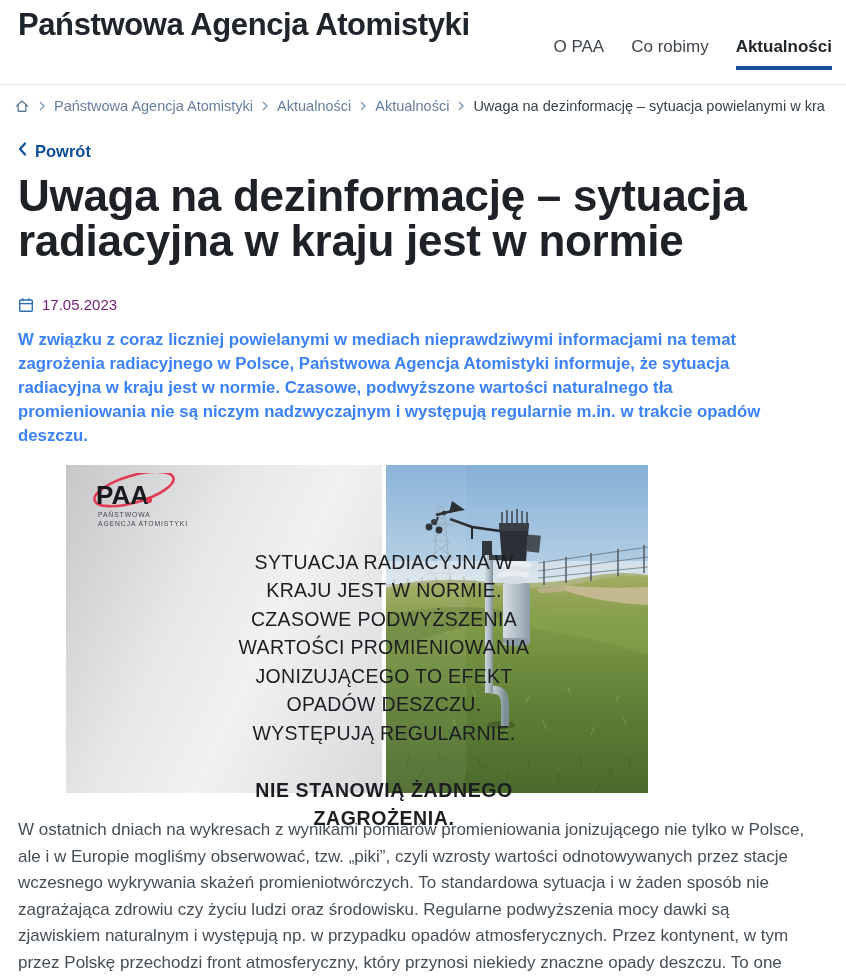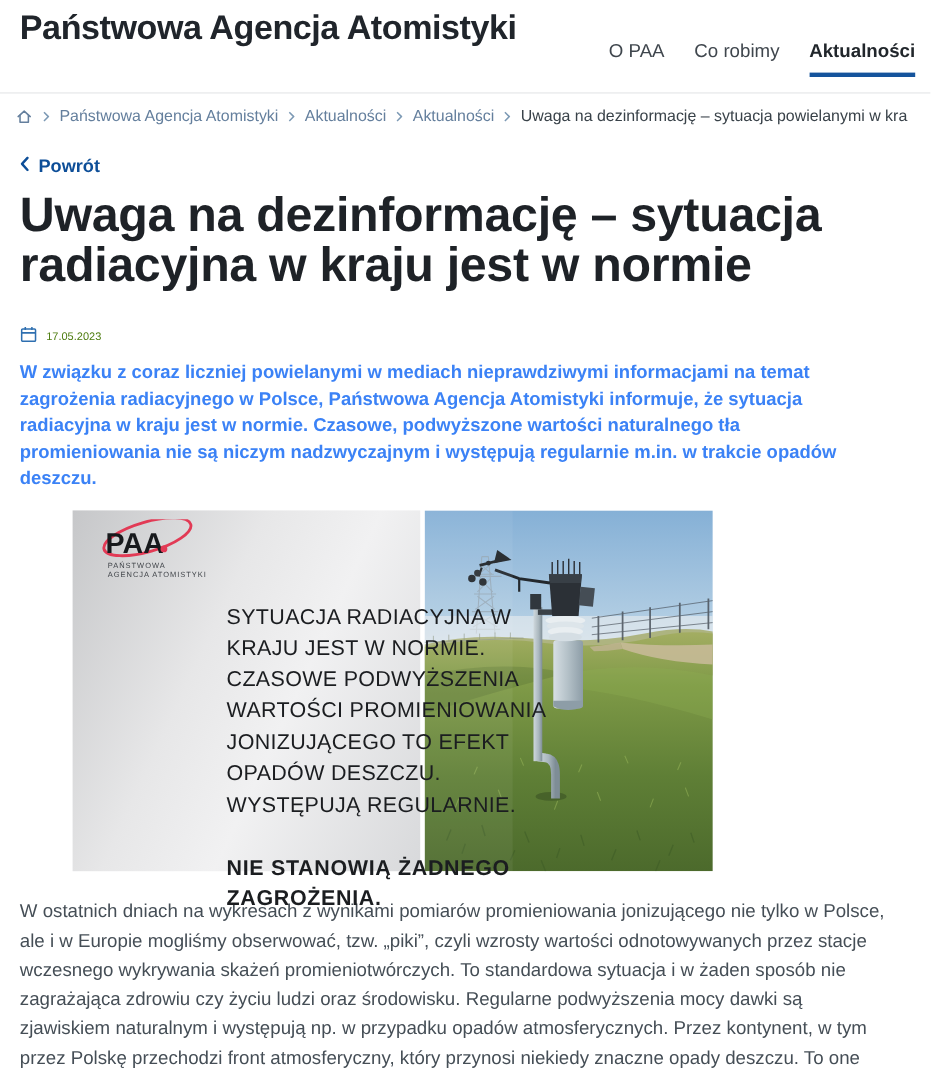--- a/index.html
+++ b/index.html
@@ -22,32 +22,32 @@
   .crumb-sep { display:flex; align-items:center; flex:0 0 auto; }
   .crumb-current { color:#394249; }
 
   
   .content { padding-left:18px; }
   .back-link { display:inline-flex; gap:8px; margin-top:27px;
                color:#0d4e98; font-weight:bold; font-size:16.5px; cursor:pointer; }
   .article-title { font-size:44px; line-height:45px; font-weight:700; color:#1e2227;
                    margin-top:12px; max-width:745px; letter-spacing:-0.3px; }
   .date-row { display:flex; align-items:flex-end; gap:8px; margin-top:33px;
-              font-size:10px; color:#4d7c0f; }
+              font-size:15px; color:#701a75; }
   .lead { margin-top:15px; font-weight:bold; font-size:16.8px; line-height:24px;
           color:#3b82f6; max-width:784px; }
   .body-par { margin-top:24px; font-size:17px; line-height:26.5px; color:#454e56;
               max-width:798px; }
 
   
   .figure { display:flex; gap:4px; margin-top:17px; width:630px; height:328px;padding-left:48px; }
   .panel { position:relative; width:503px; height:328px;
            background:linear-gradient(115deg,#c6c7c9 0%,#e7e7e8 38%,#f1f1f2 60%,#d8d9db 100%); }
   .panel-logo { position:absolute; left:14px; top:8px; }
-  .panel-text { position:absolute; left:140px; top:54px; width:332px; text-align:left;
+  .panel-text { position:absolute; left:152px; top:54px; width:332px; text-align:center;
                 font-size:19.5px; line-height:28.5px; color:#1b1d20;
                 letter-spacing:0.3px; white-space:pre-line; }
   .panel-text .bold { font-weight:bold; letter-spacing:0.6px; white-space:pre-line; }
   .photo { width:262px; height:328px; flex:0 0 auto; }
 </style>
 </head>
 <body>
 
 <div class="header">
   <div class="site-title">Państwowa Agencja Atomistyki</div>

